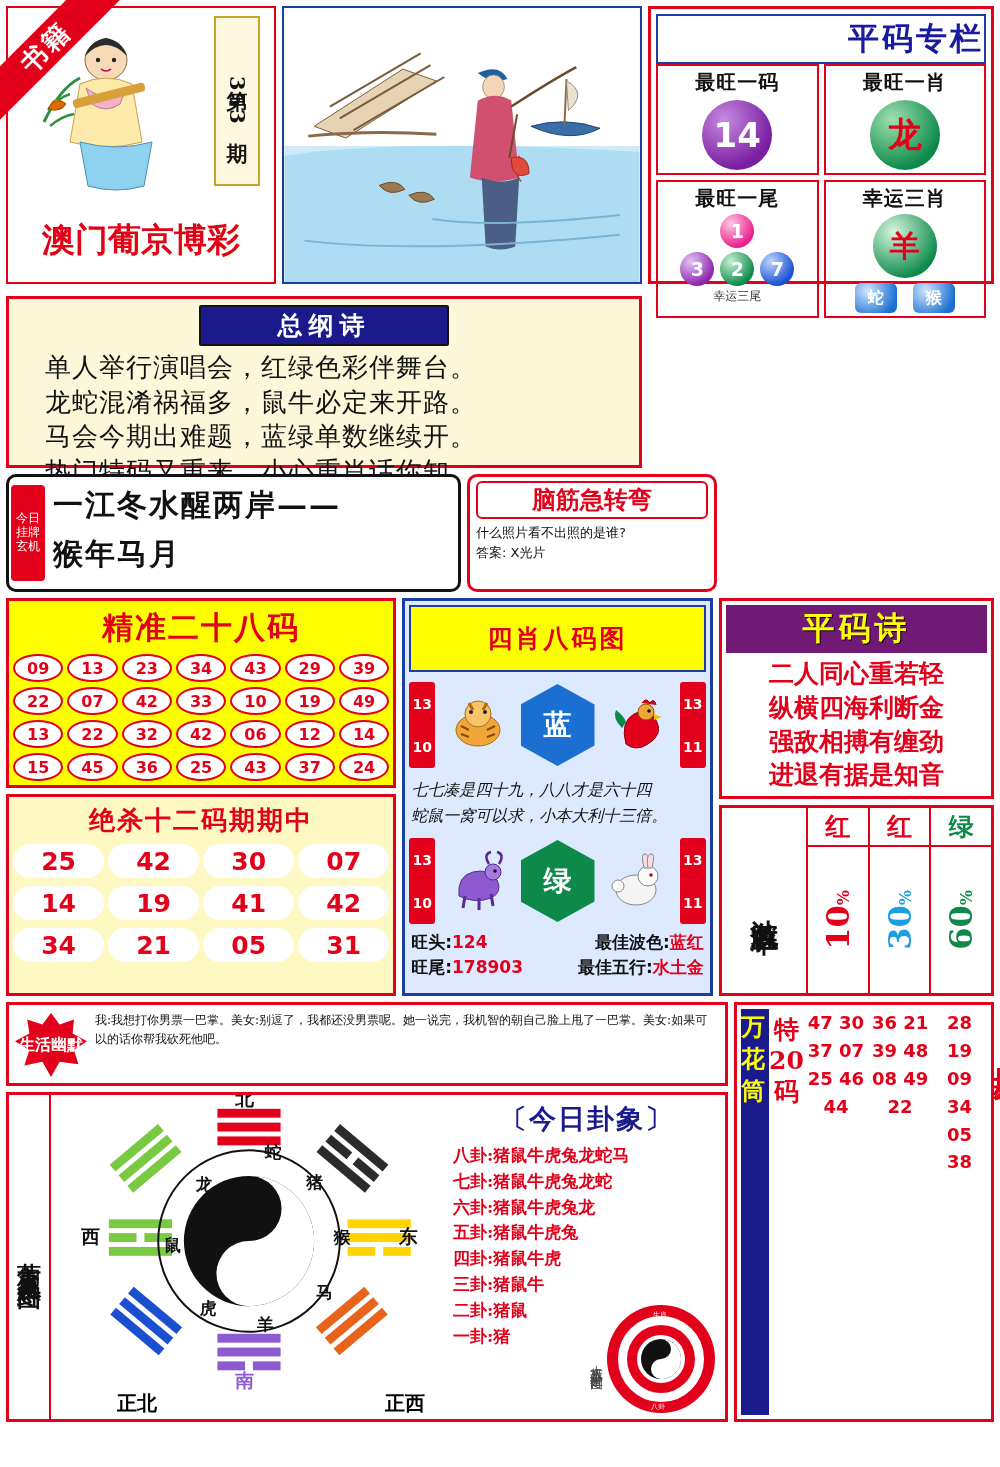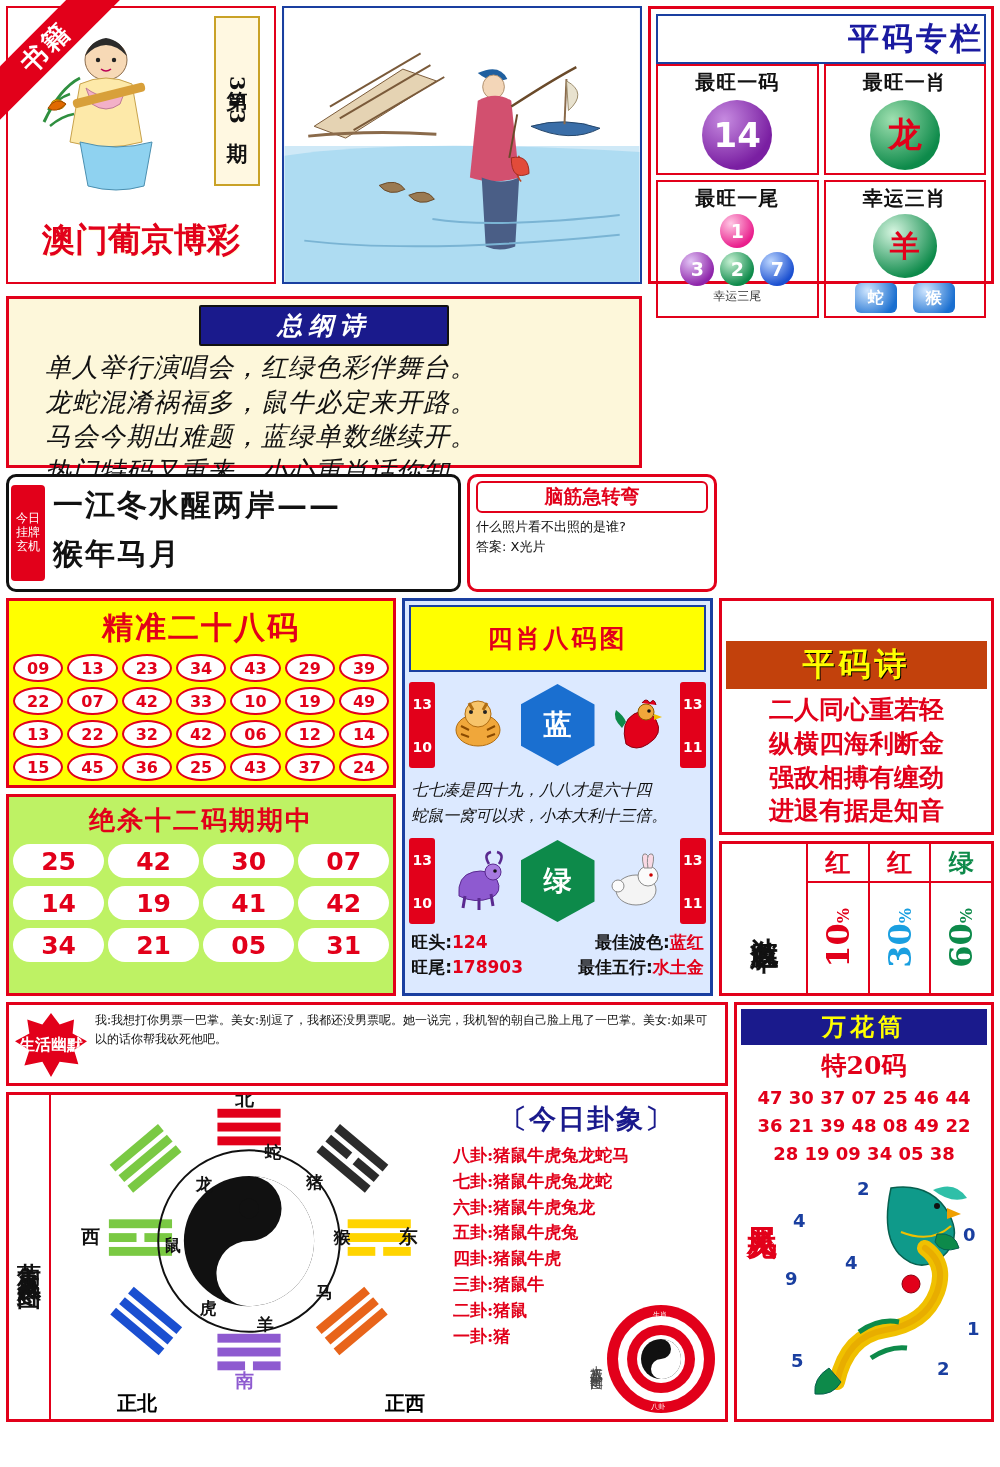--- a/index.html
+++ b/index.html
@@ -131,41 +131,41 @@
   .hang-line2 {
     font-size:30px; font-weight:bold; color:#111; letter-spacing:2px; margin-top:8px;
     font-family:"DejaVu Serif","Liberation Serif",serif;
   }
   .riddle {
     width:250px; border:3px solid #e2001a; border-radius:10px; background:#fff;
     padding:4px 6px;
   }
   .riddle-title {
     border:2px solid #e2001a; border-radius:6px; background:#fff;
-    text-align:center; font-size:19px; font-weight:bold; color:#e2001a;
+    text-align:center; font-size:24px; font-weight:bold; color:#e2001a;
     padding:1px 0; margin-bottom:4px;
   }
   .riddle p { font-size:13px; color:#111; line-height:1.5; }
 
   
   .cols { display:flex; gap:6px; margin-top:6px; height:398px; }
   .colA { width:400px; display:flex; flex-direction:column; gap:6px; }
   .box28 { border:3px solid #e2001a; background:#ffff00; padding:4px; }
   .box28 h3 {
     text-align:center; font-size:31px; font-weight:bold; color:#e2001a;
     letter-spacing:2px; margin:2px 0 5px;
     font-family:"DejaVu Serif","Liberation Serif",serif;
   }
   .num-grid { display:grid; grid-template-columns:repeat(7,1fr); gap:5px 4px; }
   .num {
     height:28px; border-radius:50%/50%; background:#fff; border:2px solid #e2001a;
     color:#e2001a; font-size:16px; font-weight:bold;
     display:flex; align-items:center; justify-content:center;
   }
-  .box12 { border:3px solid #e2001a; background:#bef264; padding:4px 4px 12px; flex:1;}
+  .box12 { border:3px solid #e2001a; background:#fef9c3; padding:4px 4px 12px; flex:1;}
   .box12 h3 {
     text-align:center; font-size:26px; font-weight:bold; color:#e2001a;
     letter-spacing:2px; margin:2px 0 6px;
     font-family:"DejaVu Serif","Liberation Serif",serif;
   }
   .grid12 { display:grid; grid-template-columns:repeat(4,1fr); gap:8px 4px; }
   .n12 {
     height:34px; background:#fff; border-radius:17px;
     color:#e2001a; font-size:25px; font-weight:bold;
     display:flex; align-items:center; justify-content:center;
@@ -198,24 +198,23 @@
   }
   .kv { font-size:17px; color:#0033a0; font-weight:bold; padding:1px 2px;
         display:flex; justify-content:space-between;}
   .kv b { color:#111; font-weight:bold;margin-top:18px; }
   .kv .v { color:#e2001a; }
 
   .colC { flex:1; display:flex; flex-direction:column; gap:6px; }
   .pshi { border:3px solid #e2001a; background:#fff; padding:4px; }
   .pshi h3 {
     text-align:center; font-size:32px; font-weight:bold; color:#ffff00;
-    background:#c2410c; letter-spacing:4px; padding:2px 0; margin-bottom:4px;
+    background:#701a75; letter-spacing:4px; padding:2px 0; margin-bottom:4px;
     font-family:"DejaVu Serif","Liberation Serif",serif;
     text-shadow:1px 1px 0 #000;
-    margin-top:36px;
   }
   .pshi p {
     font-size:25px; line-height:1.35; color:#e2001a; text-align:center;
     font-family:"DejaVu Serif","Liberation Serif",serif; font-weight:bold;
   }
   .wave { border:3px solid #e2001a; background:#fff; flex:1; display:flex; }
   .wave-label {
     width:86px; display:flex; flex-direction:column; align-items:center;
     justify-content:center; font-size:28px; font-weight:bold; color:#111;
     font-family:"DejaVu Serif","Liberation Serif",serif; letter-spacing:2px;
@@ -273,21 +272,21 @@
   .gua-line .lv { color:#e2001a; }
   .gua-seal {
     position:absolute; right:8px; bottom:4px; width:112px; height:112px;
   }
   .gua-seal-cap {
     position:absolute; right:120px; bottom:50px; font-size:13px; color:#444;
     writing-mode:vertical-rl; letter-spacing:2px;
   }
 
   .kaleido { flex:1; border:3px solid #e2001a; background:#fff; padding:4px;
-             display:flex; flex-direction:column; }
+             display:flex; flex-direction:row; }
   .kaleido h3 {
     text-align:center; font-size:24px; font-weight:bold; color:#ffff00;
     background:#1a1a8c; letter-spacing:4px; padding:2px 0;
     font-family:"DejaVu Serif","Liberation Serif",serif;
   }
   .k-sub { text-align:center; font-size:25px; font-weight:bold; color:#e2001a;
            margin:4px 0 2px; font-family:"DejaVu Serif","Liberation Serif",serif; }
   .k-nums { text-align:center; font-size:18px; line-height:1.55; color:#e2001a;
             font-weight:bold; }
   .k-art { flex:1; position:relative; margin-top:4px; }
@@ -395,21 +394,21 @@
           <div class="zodiac-main">羊</div>
           <div class="zodiac-mini-row">
             <div class="zodiac-mini">蛇</div>
             <div class="zodiac-mini">猴</div>
           </div>
         </div>
       </div>
     </div>
   </div>
 
-  <div style="display:flex;gap:22px;margin-top:6px;font-style:italic;">
+  <div style="display:flex;gap:22px;margin-top:6px;">
     <div style="width:636px;">
       <div class="poem">
         <div class="poem-title">总纲诗</div>
         <p>单人举行演唱会，红绿色彩伴舞台。</p>
         <p>龙蛇混淆祸福多，鼠牛必定来开路。</p>
         <p>马会今期出难题，蓝绿单数继续开。</p>
         <p>热门特码又重来，小心重肖话你知。</p>
       </div>
     </div>
     <div style="flex:1;"></div>

